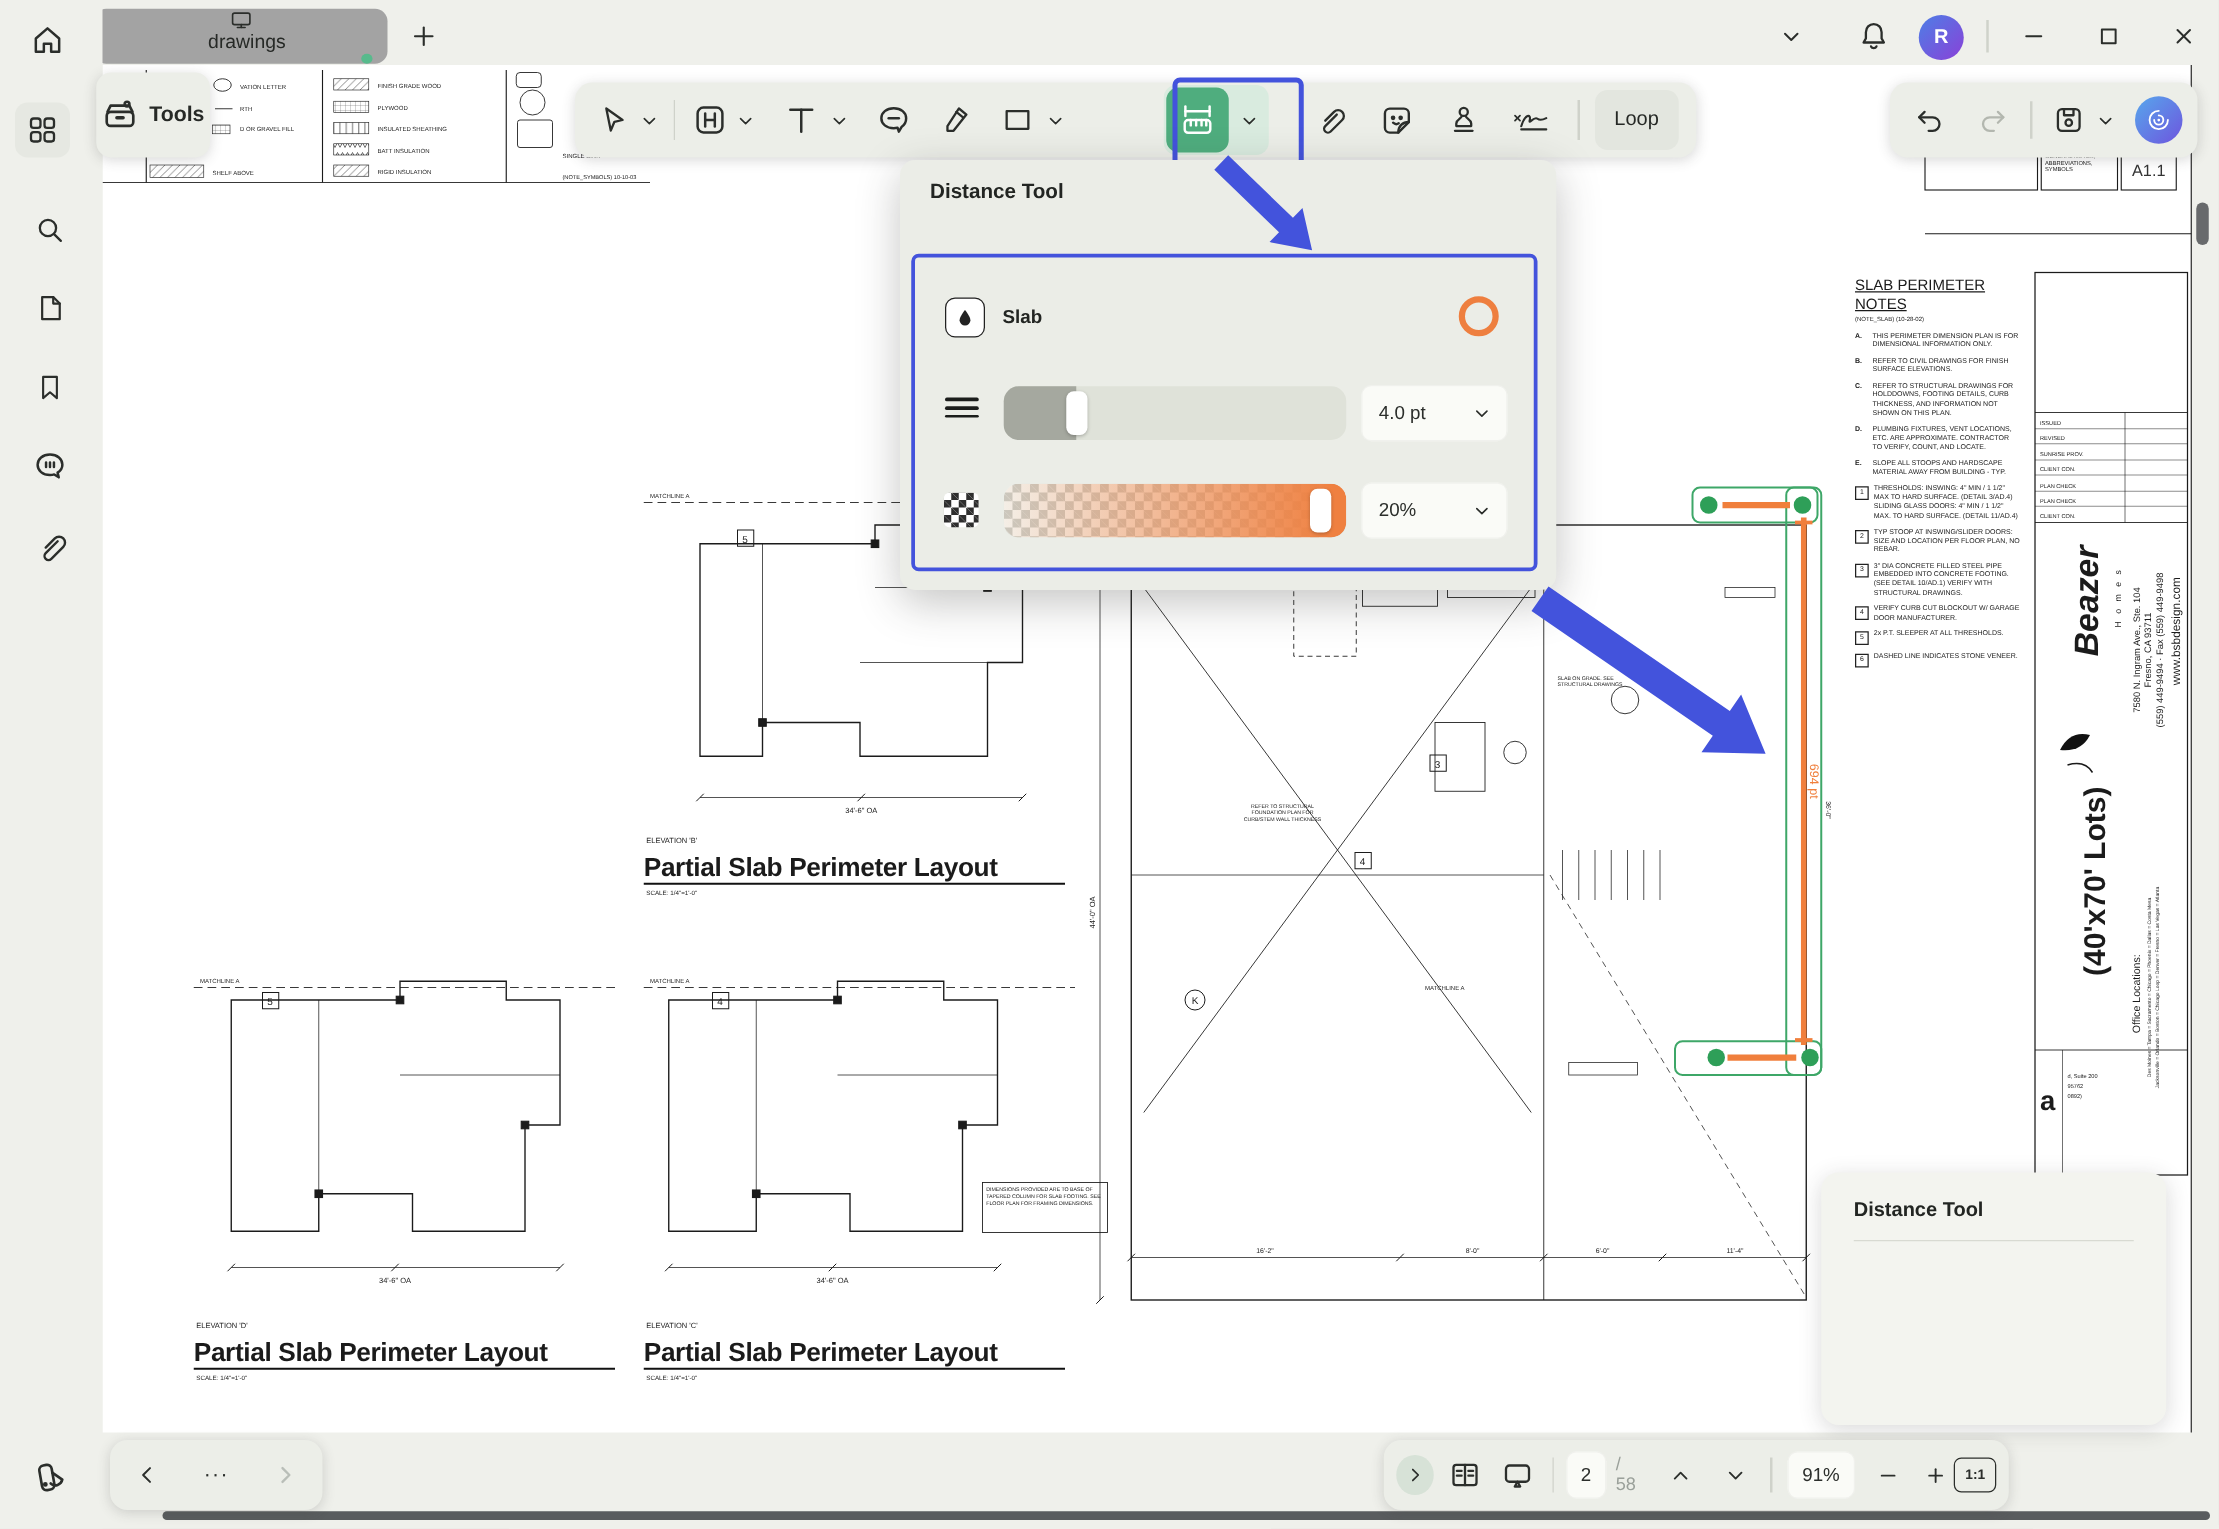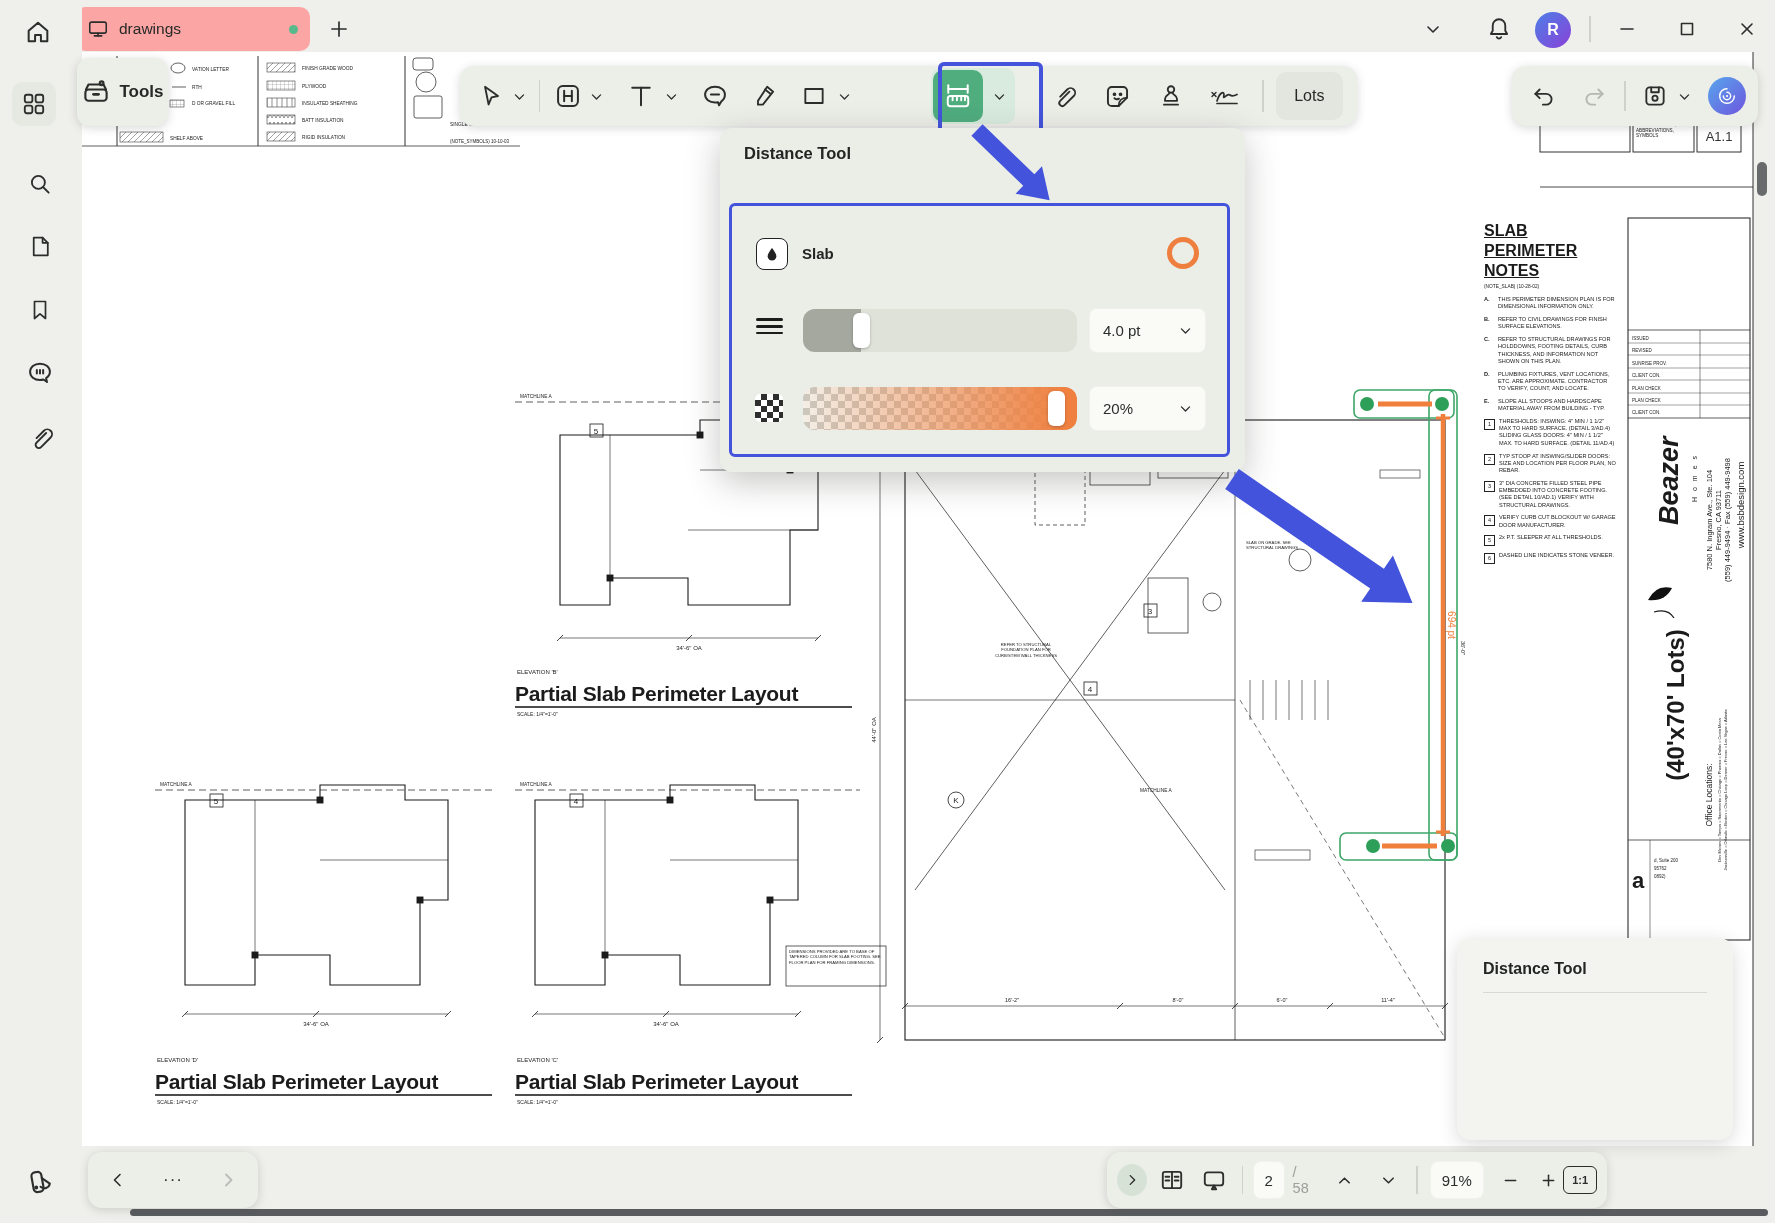--- a/index.html
+++ b/index.html
@@ -275,21 +275,21 @@
     </g>
   </svg>
 
   <div class="tiny-note" style="left:1088px;top:446px;width:80px;">VERIFY UNDERSLAB REQUIREMENTS AT KITCHEN ISLAND PRIOR TO POUR. PROVIDE CONDUIT TO ISLAND FOR POWER. SEE DETAIL 2/AD.1.</div>
   <div class="tiny-note" style="left:990px;top:642px;width:72px;text-align:center;">REFER TO STRUCTURAL FOUNDATION PLAN FOR CURB/STEM WALL THICKNESS</div>
   <div class="tiny-note" style="left:1246px;top:540px;width:58px;">SLAB ON GRADE. SEE STRUCTURAL DRAWINGS</div>
   <div class="tiny-note" style="left:789px;top:949px;width:94px;">DIMENSIONS PROVIDED ARE TO BASE OF TAPERED COLUMN FOR SLAB FOOTING. SEE FLOOR PLAN FOR FRAMING DIMENSIONS.</div>
   <div class="tiny-note" style="left:1636px;top:122px;width:56px;font-size:4.6px;">GENERAL NOTES, ABBREVIATIONS, SYMBOLS</div>
 
   <div class="abs" style="left:1484px;top:221px;width:132px;color:#1b1b1b;">
-    <div style="font-size:16px;font-weight:bold;text-decoration:underline;line-height:1.25;">
+    <div style="font-size:12px;font-weight:normal;text-decoration:underline;line-height:1.25;">
       <div>SLAB PERIMETER</div>
       <div>NOTES</div>
     </div>
     <div style="font-size:4.8px;margin:3px 0 7px;">(NOTE_SLAB)   (10-28-02)</div>
     <div style="font-size:5.6px;line-height:1.3;">
       <div class="note-item">
           <span class="note-marker">A.</span>
           <span>THIS PERIMETER DIMENSION PLAN IS FOR DIMENSIONAL INFORMATION ONLY.</span>
         </div>
       <div class="note-item">
@@ -328,21 +328,21 @@
           <span class="note-numbox" style="font-size:5.5px;">5</span>
           <span>2x P.T. SLEEPER AT ALL THRESHOLDS.</span>
         </div>
       <div class="note-item">
           <span class="note-numbox" style="font-size:5.5px;">6</span>
           <span>DASHED LINE INDICATES STONE VENEER.</span>
         </div>
     </div>
   </div>
 
-  <div class="abs" style="left:75px;top:7px;width:235px;height:44px;background:#fca5a5;border-radius:10px;display:flex;align-items:center;padding:0 12px;box-sizing:border-box;">
+  <div class="abs" style="left:75px;top:7px;width:235px;height:44px;background:#a3a3a3;border-radius:10px;display:flex;align-items:center;padding:0 12px;box-sizing:border-box;flex-direction:column;">
     <svg width="22" height="22" viewBox="0 0 24 24" class="stk">
         <rect x="3" y="4.5" width="18" height="12" rx="2"></rect>
         <line x1="12" y1="16.5" x2="12" y2="19.5"></line>
         <line x1="8" y1="19.5" x2="16" y2="19.5"></line>
       </svg>
     <span style="margin-left:10px;font-size:15.5px;color:#262926;">drawings</span>
     <span style="margin-left:auto;width:9px;height:9px;border-radius:50%;background:#57BA8C;"></span>
   </div>
   <div class="abs icon-btn" style="left:324px;top:14px;width:30px;height:30px;">
     <svg width="18" height="18" viewBox="0 0 18 18" class="stk">
@@ -547,21 +547,21 @@
     <div class="icon-btn" style="width:52px;height:40px;margin-left:8px;">
       <svg width="34" height="26" viewBox="0 0 34 24" class="stk">
           <path d="M8 17 C11 7 16 7 14.8 12 C13.8 16.5 18 8.5 21 11 C23 12.6 26 11.5 28 10.5"></path>
           <line x1="3" y1="8.5" x2="7" y2="12.5" stroke-width="1.4"></line>
           <line x1="7" y1="8.5" x2="3" y2="12.5" stroke-width="1.4"></line>
           <line x1="8" y1="19.5" x2="28" y2="19.5"></line>
         </svg>
     </div>
     <div class="vsep" style="height:32px;margin:0 10px;"></div>
     <div style="width:72px;height:48px;background:#E3E6DF;border-radius:10px;display:flex;align-items:center;justify-content:center;">
-      <span style="font-size:16px;color:#262926;">Lots</span>
+      <span style="font-size:16px;color:#262926;">Loop</span>
     </div>
   </div>
 
   <div class="abs" style="left:938px;top:62px;width:97px;height:65px;border:4px solid #4353DC;border-radius:6px;"></div>
 
   <div class="abs card" style="left:1512px;top:66px;width:246px;height:60px;display:flex;align-items:center;padding:0 12px;box-sizing:border-box;">
     <div class="icon-btn" style="width:40px;height:40px;">
       <svg width="26" height="26" viewBox="0 0 24 24" class="stk">
           <polyline points="8,6 4,10 8,14"></polyline>
           <path d="M4 10 H14 a5 5 0 0 1 0 10 H11"></path>

